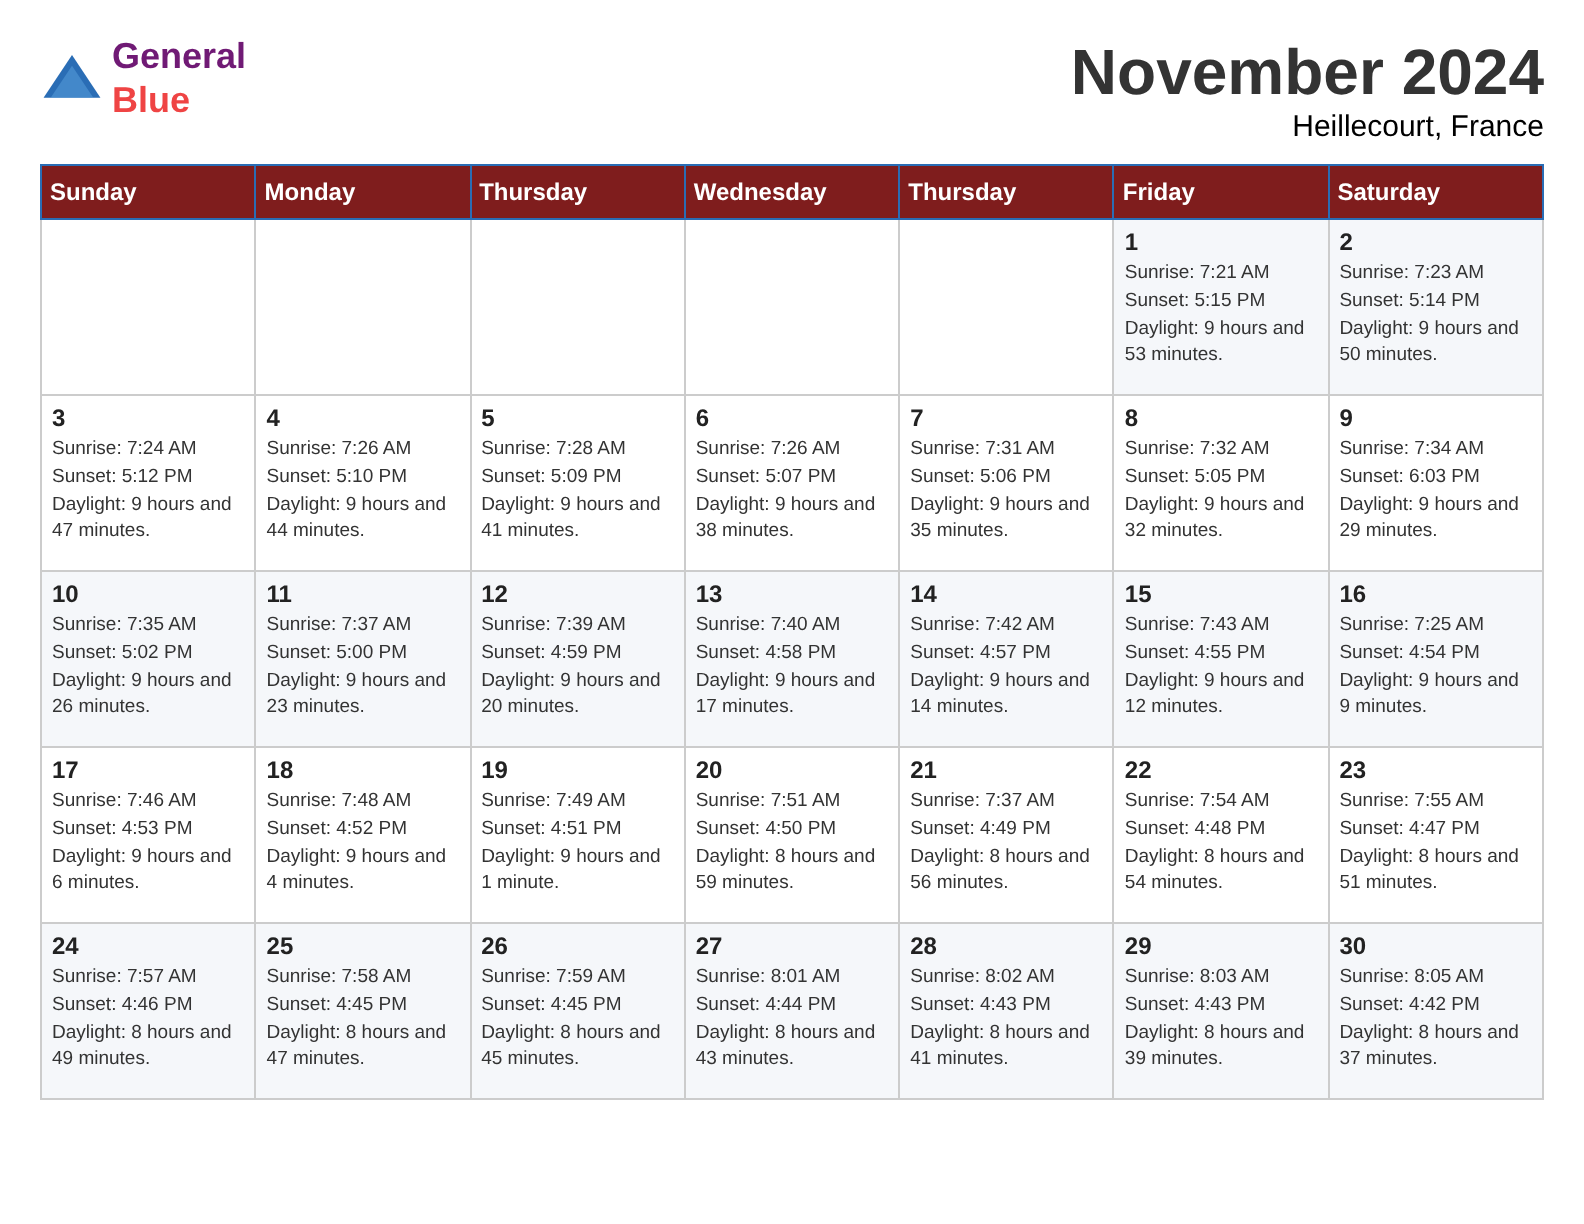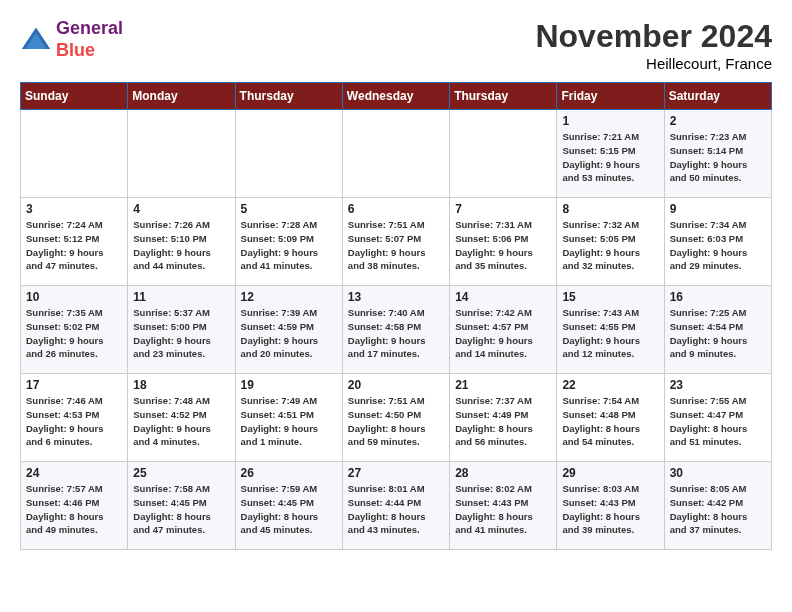--- a/index.html
+++ b/index.html
@@ -81,21 +81,20 @@
       font-weight: bold;
       font-size: 12px;
       color: #222;
       display: block;
       margin-bottom: 2px;
     }
     .day-detail {
       font-size: 9.5px;
       line-height: 1.45;
       color: #333;
-      font-weight: bold;
     }
     .empty-cell {
       background: #fff !important;
     }
   </style>
 </head>
 <body>
 
 <div class="page">
   <div class="header">
@@ -166,21 +165,21 @@
           </td>
           <td>
             <span class="day-num">5</span>
             <div class="day-detail">Sunrise: 7:28 AM
 Sunset: 5:09 PM
 Daylight: 9 hours
 and 41 minutes.</div>
           </td>
           <td>
             <span class="day-num">6</span>
-            <div class="day-detail">Sunrise: 7:51 AM
+            <div class="day-detail">Sunrise: 7:26 AM
 Sunset: 5:07 PM
 Daylight: 9 hours
 and 38 minutes.</div>
           </td>
           <td>
             <span class="day-num">7</span>
             <div class="day-detail">Sunrise: 7:31 AM
 Sunset: 5:06 PM
 Daylight: 9 hours
 and 35 minutes.</div>
@@ -203,21 +202,21 @@
         <tr>
           <td>
             <span class="day-num">10</span>
             <div class="day-detail">Sunrise: 7:35 AM
 Sunset: 5:02 PM
 Daylight: 9 hours
 and 26 minutes.</div>
           </td>
           <td>
             <span class="day-num">11</span>
-            <div class="day-detail">Sunrise: 5:37 AM
+            <div class="day-detail">Sunrise: 7:37 AM
 Sunset: 5:00 PM
 Daylight: 9 hours
 and 23 minutes.</div>
           </td>
           <td>
             <span class="day-num">12</span>
             <div class="day-detail">Sunrise: 7:39 AM
 Sunset: 4:59 PM
 Daylight: 9 hours
 and 20 minutes.</div>

